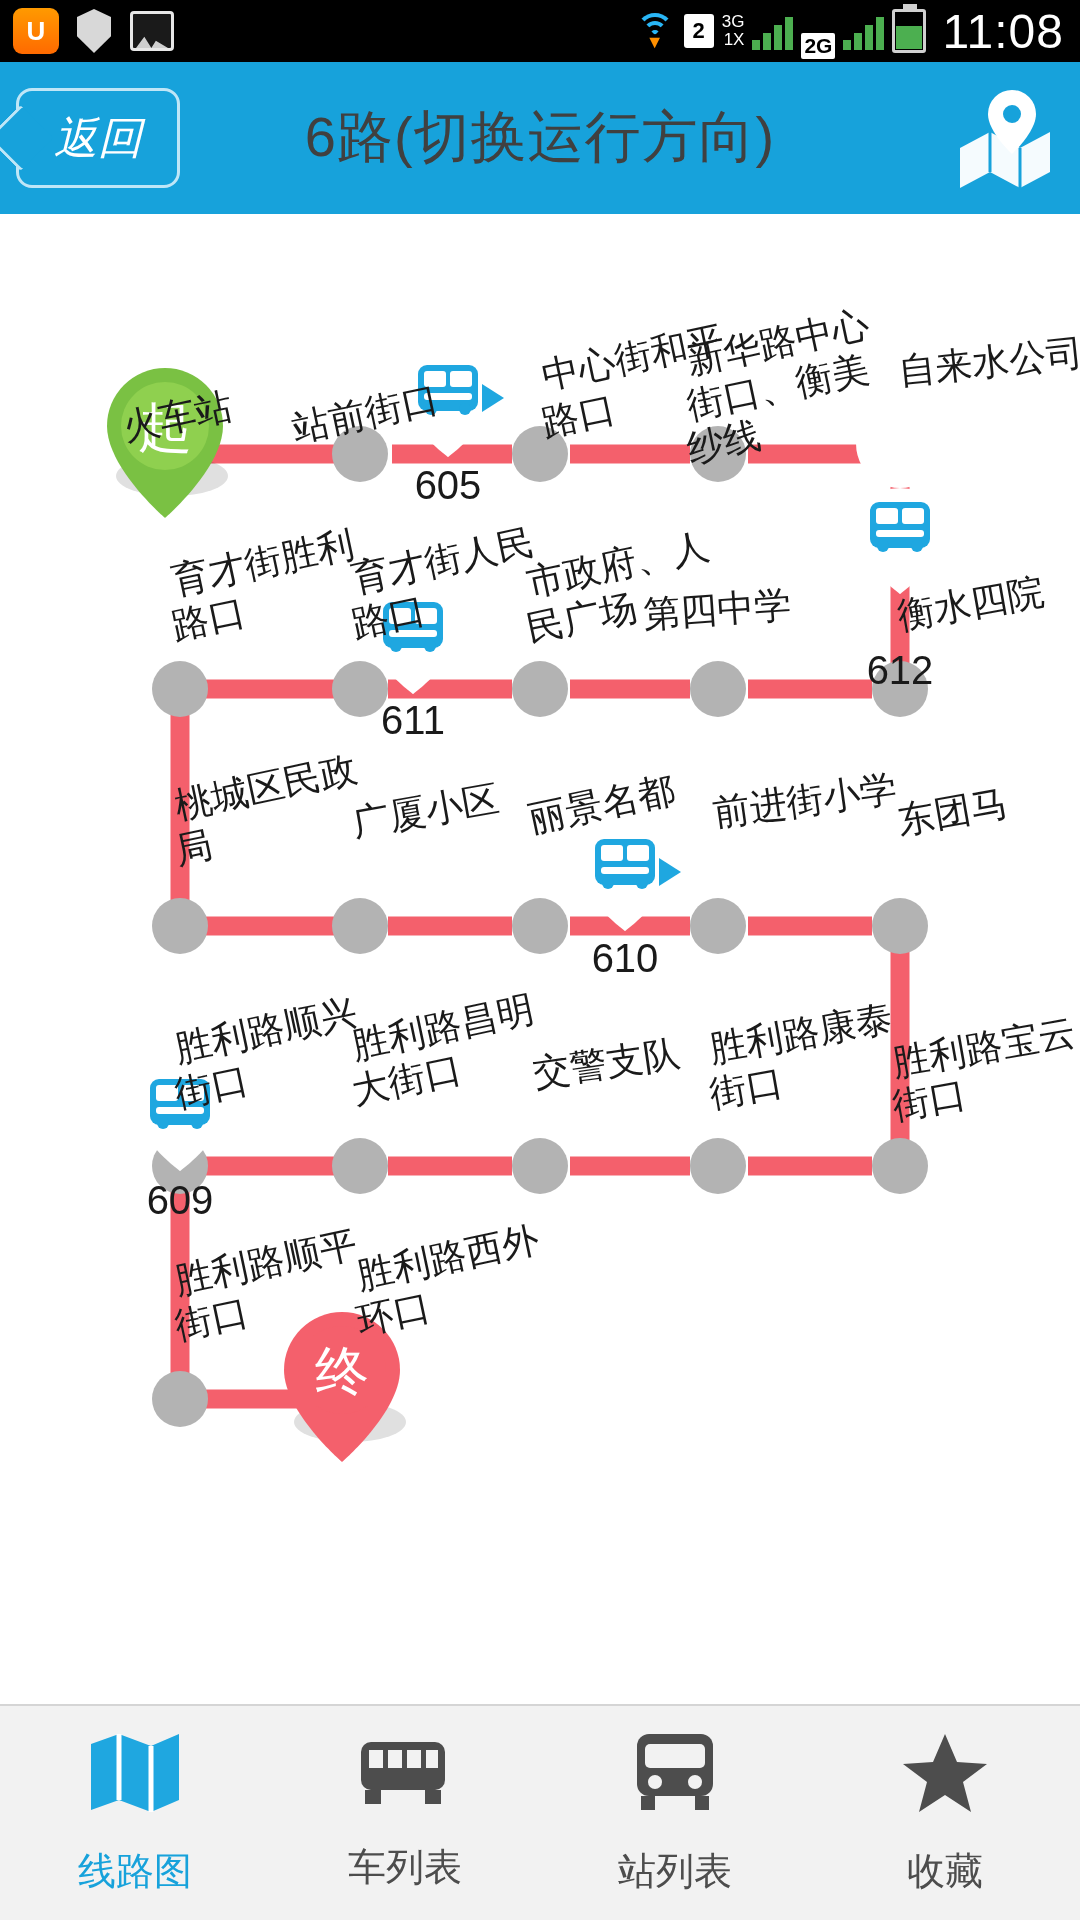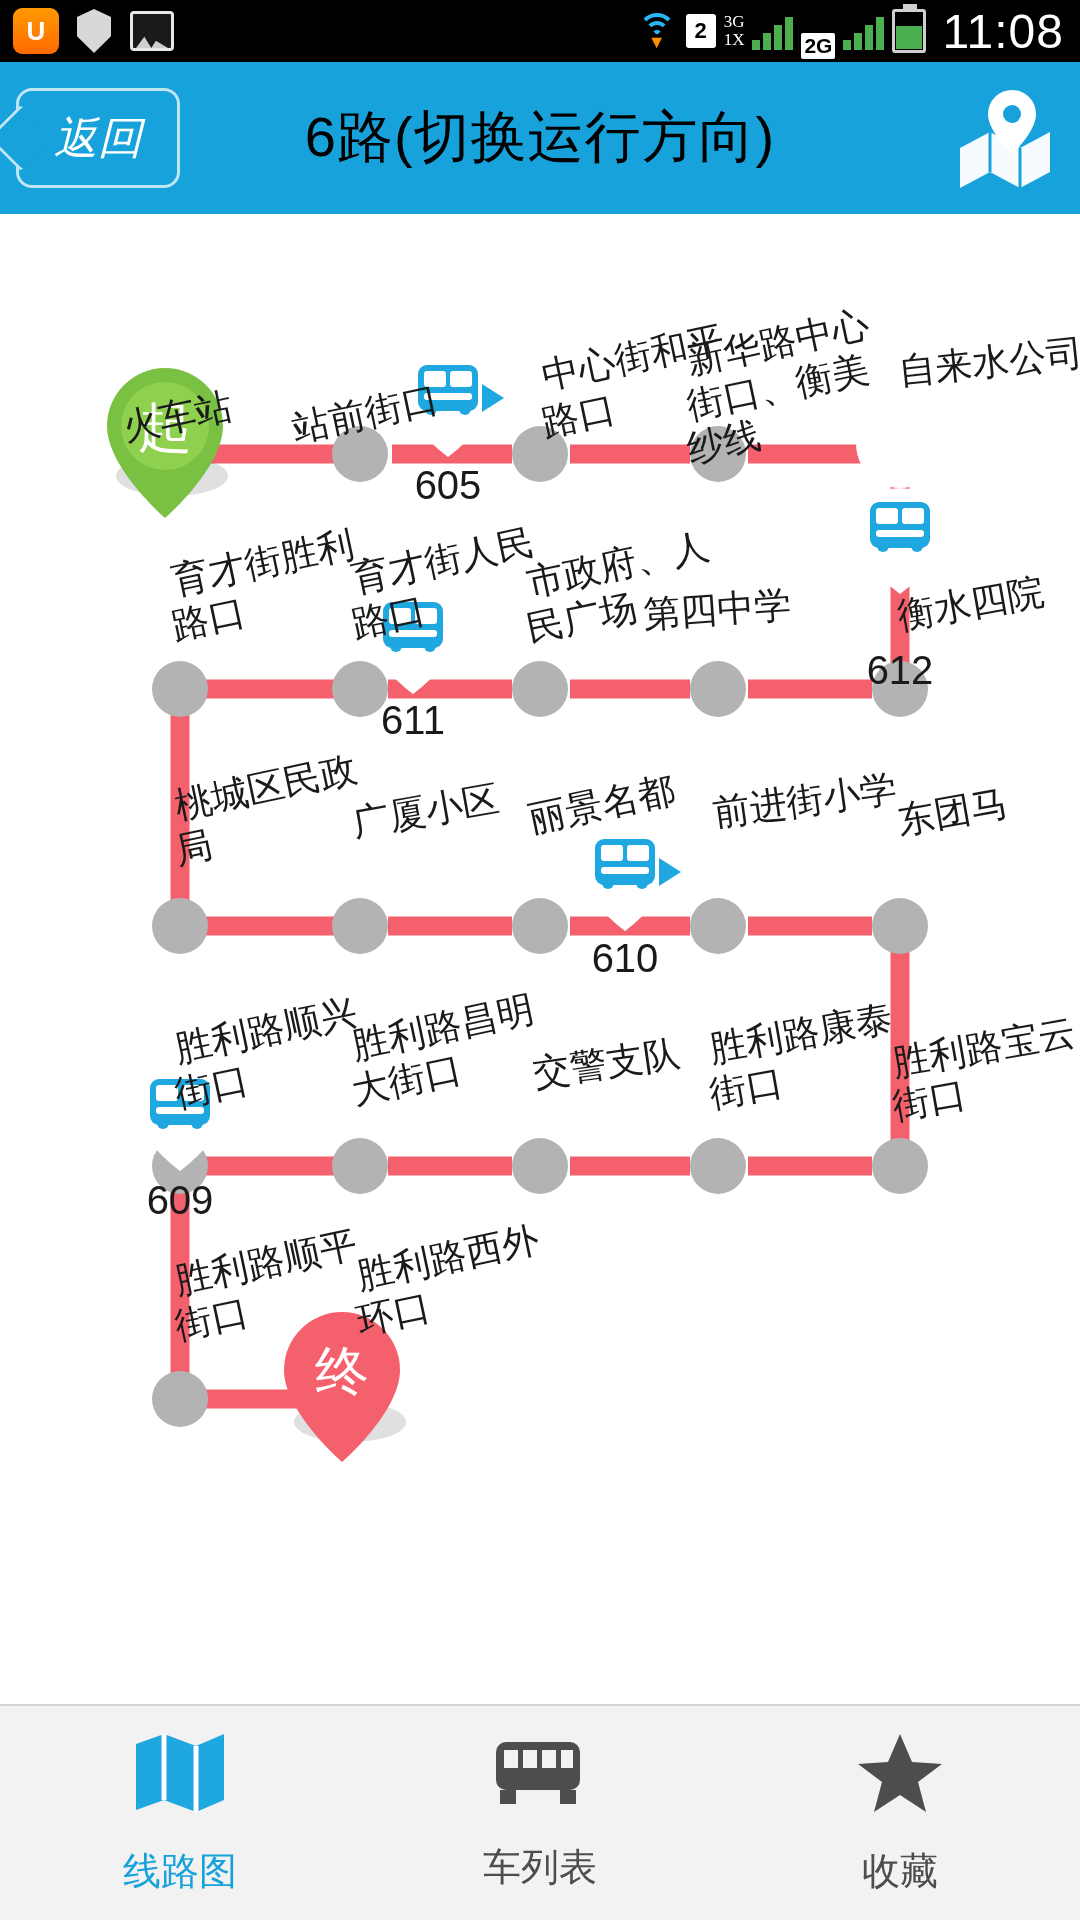--- a/index.html
+++ b/index.html
@@ -54,21 +54,21 @@
   .wifi-icon .a3 { width: 10px; height: 10px; top: 19px; }
   .wifi-icon .dn {
     position: absolute; bottom: -2px; left: 50%; transform: translateX(-50%);
     color: #ff8f00; font-size: 18px;
   }
   .simbadge {
     width: 30px; height: 34px; background: #ffffff; color: #000;
     font-size: 22px; font-weight: bold; display: flex; align-items: center;
     justify-content: center; border-radius: 3px;
   }
-  .net-label { color: #fff; font-size: 17px; line-height: 18px; text-align: left; font-family: Liberation Serif, serif; }
+  .net-label { color: #fff; font-size: 17px; line-height: 18px; text-align: right; }
   .bars { display: flex; align-items: flex-end; gap: 3px; height: 38px; }
   .bars i { width: 8px; background: #4caf50; display: block; }
   .bars i:nth-child(1){height:10px;} .bars i:nth-child(2){height:17px;}
   .bars i:nth-child(3){height:25px;} .bars i:nth-child(4){height:33px;}
   .g2 {
     background: #ffffff; color: #000; font-size: 21px; font-weight: bold;
     padding: 1px 3px; border-radius: 2px; align-self: flex-end;
   }
   .battery { width: 34px; height: 44px; border: 3px solid #d0d0d0; border-radius: 3px; position: relative; }
   .battery:before {
@@ -91,21 +91,21 @@
     display: flex; align-items: center; justify-content: center;
     position: relative;
     font-style: italic;
   }
   .back-btn:before {
     content: ""; position: absolute; left: -22px; top: 50%; transform: translateY(-50%) rotate(45deg);
     width: 44px; height: 44px; border-left: 3px solid #bfe6f7; border-bottom: 3px solid #bfe6f7;
     border-radius: 4px; background: #17a2db;
   }
   .title-text {
-    flex: 1; text-align: center; color: #000000; font-size: 56px;
+    flex: 1; text-align: center; color: #404040; font-size: 56px;
     margin-left: -30px; letter-spacing: 1px;
   }
   .map-btn { width: 150px; height: 120px; display: flex; align-items: center; justify-content: center; }
 
   
   .canvas { position: absolute; top: 214px; left: 0; width: 1080px; height: 1490px; background: #fff; }
   .canvas svg { display: block; }
 
   
   .bottombar {
@@ -371,18 +371,31 @@
         <rect x="71" y="16" width="12" height="18" fill="#f2f2f2"></rect>
         <rect x="10" y="56" width="16" height="14" fill="#4d4d4d"></rect>
         <rect x="70" y="56" width="16" height="14" fill="#4d4d4d"></rect>
       </svg>
     </span>
     <span class="label">车列表</span>
   </div>
   <div class="tab">
     <span>
       <svg width="92" height="86" viewBox="0 0 92 86">
+        <rect x="8" y="4" width="76" height="62" rx="12" fill="#4d4d4d"></rect>
+        <rect x="16" y="14" width="60" height="24" rx="5" fill="#f2f2f2"></rect>
+        <circle cx="26" cy="52" r="7" fill="#f2f2f2"></circle>
+        <circle cx="66" cy="52" r="7" fill="#f2f2f2"></circle>
+        <rect x="12" y="66" width="14" height="14" fill="#4d4d4d"></rect>
+        <rect x="66" y="66" width="14" height="14" fill="#4d4d4d"></rect>
+      </svg>
+    </span>
+    <span class="label">站列表</span>
+  </div>
+  <div class="tab">
+    <span>
+      <svg width="92" height="86" viewBox="0 0 92 86">
         <path d="M46 4 L58 32 L88 34 L64 52 L72 82 L46 65 L20 82 L28 52 L4 34 L34 32 Z" fill="#4d4d4d"></path>
       </svg>
     </span>
     <span class="label">收藏</span>
   </div>
 </div>
 
 </body></html>

